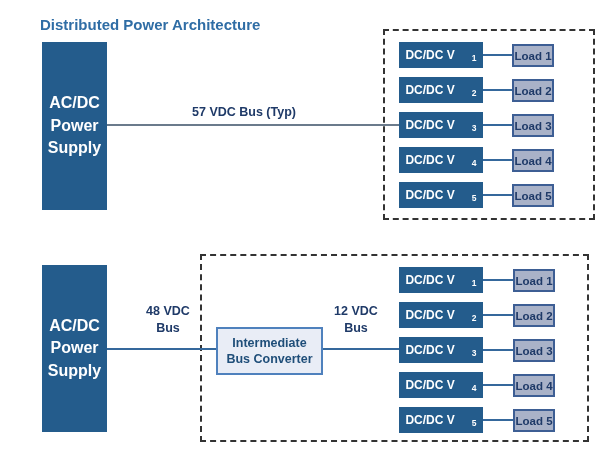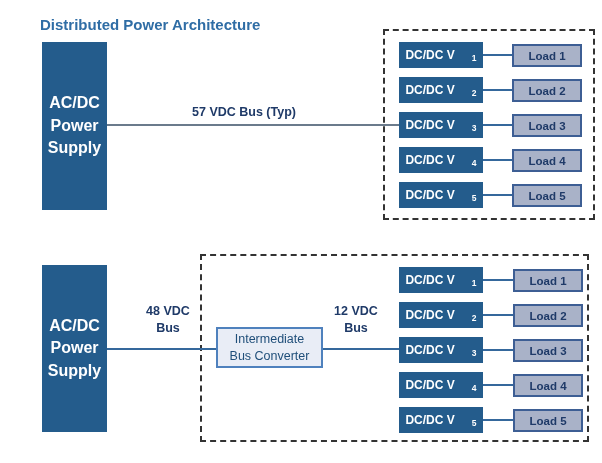--- a/index.html
+++ b/index.html
@@ -71,48 +71,48 @@
   }
   .conv .sub {
     font-size: 8.5px;
     vertical-align: baseline;
     position: relative;
     bottom: -3px;
     margin-left: 1px;
   }
   .load {
     position: absolute;
-    width: 70px; height: 23px;
+    width: 42px; height: 23px;
     box-sizing: border-box;
     background: var(--c-load);
     border: 2px solid var(--c-load_border);
     color: var(--c-navy);
     font-size: 11.5px;
     font-weight: bold;
     display: flex;
     align-items: center;
     justify-content: center;
     z-index: 3;
   }
   .conn {
     position: absolute;
     height: 2px;
     background: var(--c-line);
     z-index: 2;
   }
   .ibc {
     position: absolute;
     left: 216px; top: 327px;
-    width: 107px; height: 41px;
+    width: 107px; height: 48px;
     box-sizing: border-box;
     background: var(--c-ibc_fill);
     border: 2px solid var(--c-ibc_border);
     color: #1f4e79;
     font-size: 12.5px;
-    font-weight: normal;
+    font-weight: bold;
     display: flex;
     align-items: center;
     justify-content: center;
     text-align: center;
     white-space: pre-line;
     line-height: 1.3;
     z-index: 3;
   }
 </style>
 </head>

